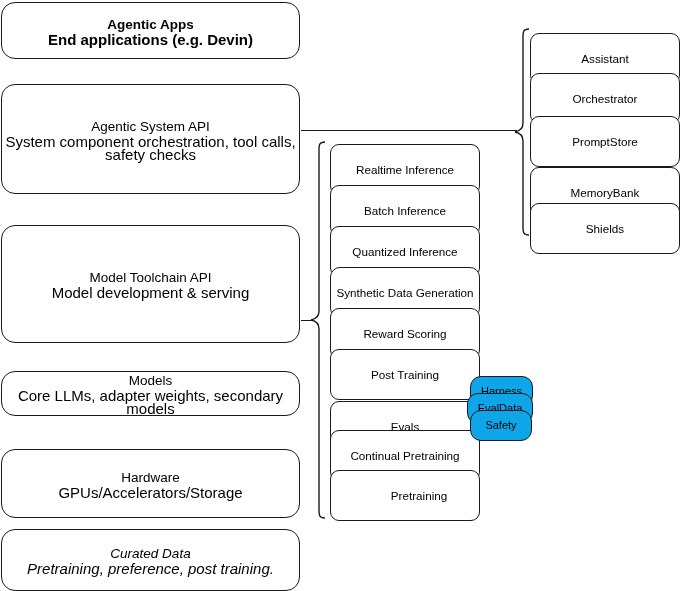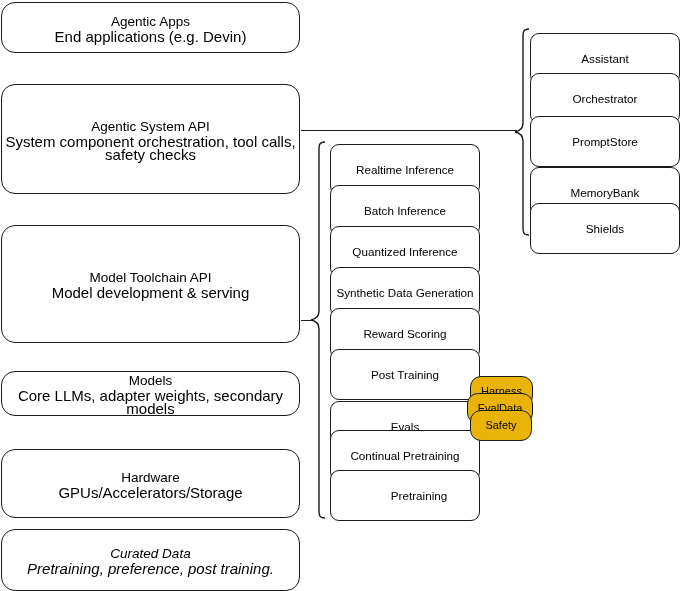--- a/index.html
+++ b/index.html
@@ -59,21 +59,21 @@
   }
   .right-capsule {
     left: 530px;
     width: 150px;
   }
   
   .pill {
     position: absolute;
     box-sizing: border-box;
     border: 1.3px solid #1a1a1a;
-    background: #eab308;
+    background: #0ea5e9;
     border-radius: 11px;
     height: 31px;
     display: flex;
     align-items: center;
     justify-content: center;
     font-size: 11px;
     line-height: 13px;
     color: #000;
   }
   
@@ -91,21 +91,21 @@
   .brace svg {
     display: block;
     overflow: visible;
   }
 </style>
 </head>
 <body>
 
 <div id="canvas">
 
-  <div class="node layer" style="top:2px; height:51px;">
+  <div class="node layer" style="top:2px; height:57px;font-weight:bold;">
     <div class="title">Agentic Apps</div>
     <div class="subtitle">End applications (e.g. Devin)</div>
   </div>
 
   <div class="node layer" style="top:84px; height:110px;">
     <div class="title">Agentic System API</div>
     <div class="subtitle">System component orchestration, tool calls, safety checks</div>
   </div>
 
   <div class="node layer" style="top:225px; height:118px;">

